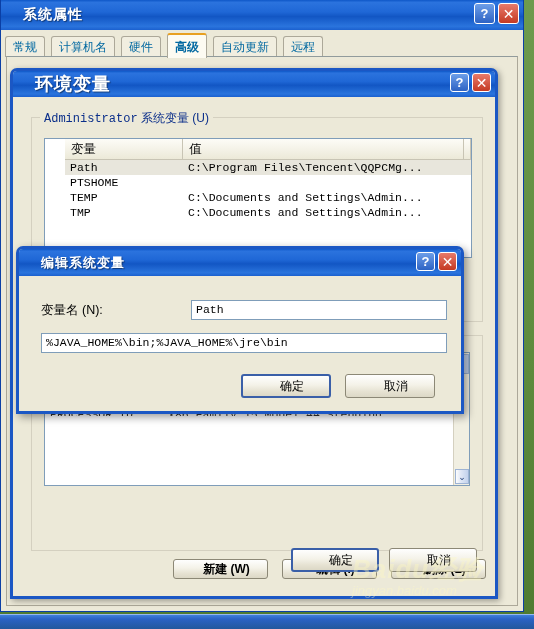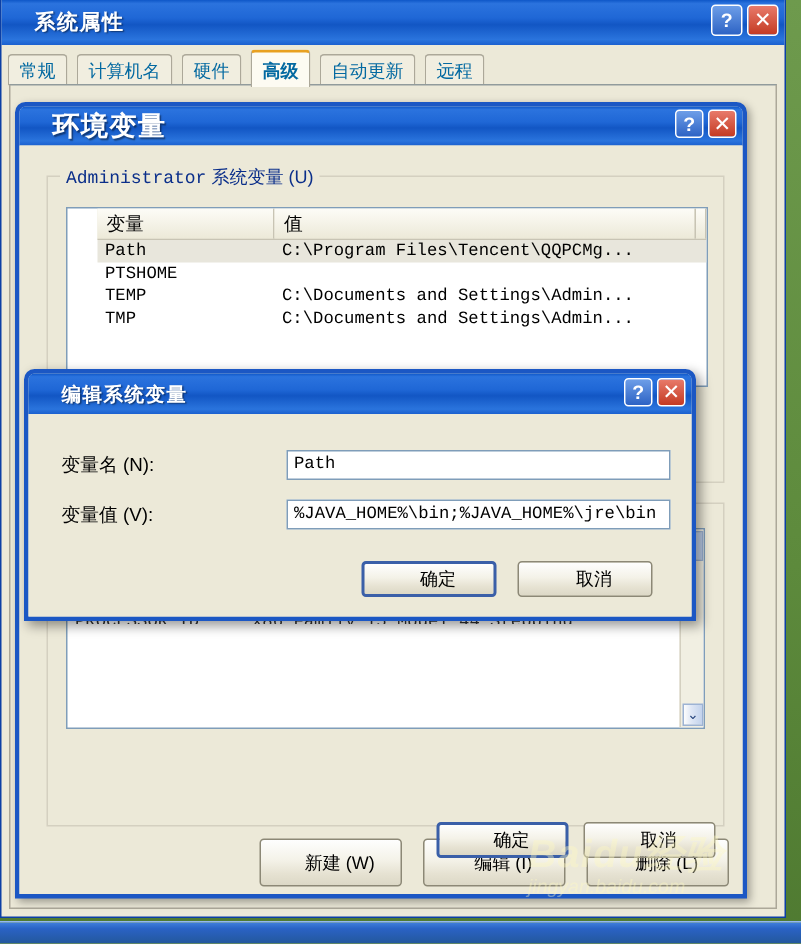--- a/index.html
+++ b/index.html
@@ -280,21 +280,21 @@
   .btn.default {
     border: 2px solid #3a5fa8;
   }
 
   .sysbtn-row {
     position: absolute;
     left: 160px; top: 462px;
     display: flex;
     gap: 14px;
   }
-  .sysbtn-row .btn { width: 95px; height: 32px; }
+  .sysbtn-row .btn { width: 95px; height: 20px; font-weight: bold; }
 
   .env-bottom-row {
     position: absolute;
     right: 18px; bottom: 24px;
     display: flex;
     gap: 10px;
   }
   .env-bottom-row .btn { width: 88px; height: 24px; }
 
   
@@ -510,21 +510,20 @@
   </div>
 
   <div class="edit-body">
 
     <div class="field-row" id="row-name">
       <div class="field-label">变量名 (N):</div>
       <div class="field-input">Path</div>
     </div>
 
     <div class="field-row" id="row-value">
-      <div class="field-label">变量值 (V):</div>
       <div class="field-input">%JAVA_HOME%\bin;%JAVA_HOME%\jre\bin</div>
     </div>
 
     <div class="edit-btn-row">
       <div class="btn default">确定</div>
       <div class="btn">取消</div>
     </div>
   </div>
 </div>
 

